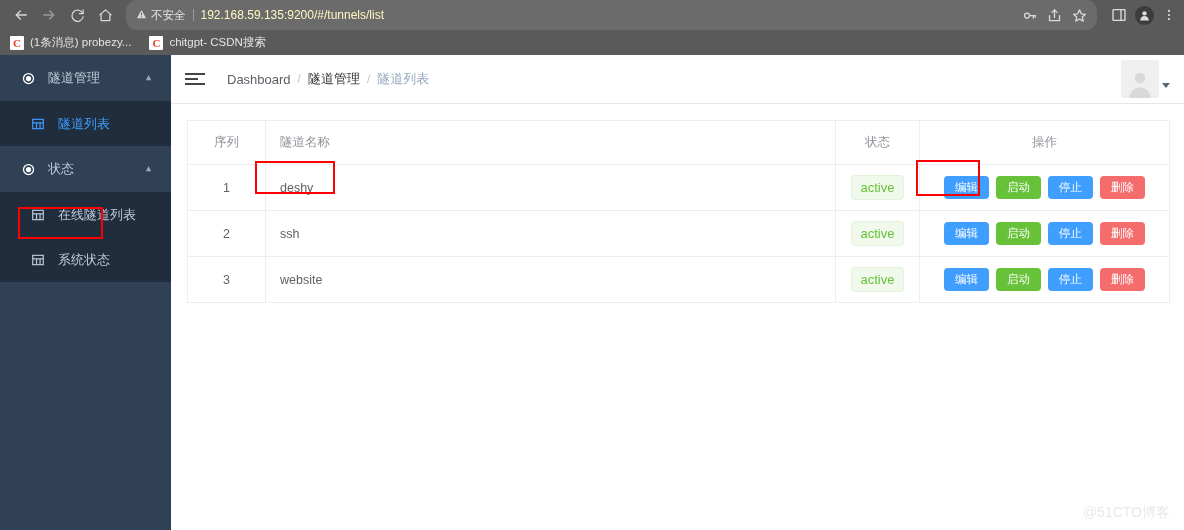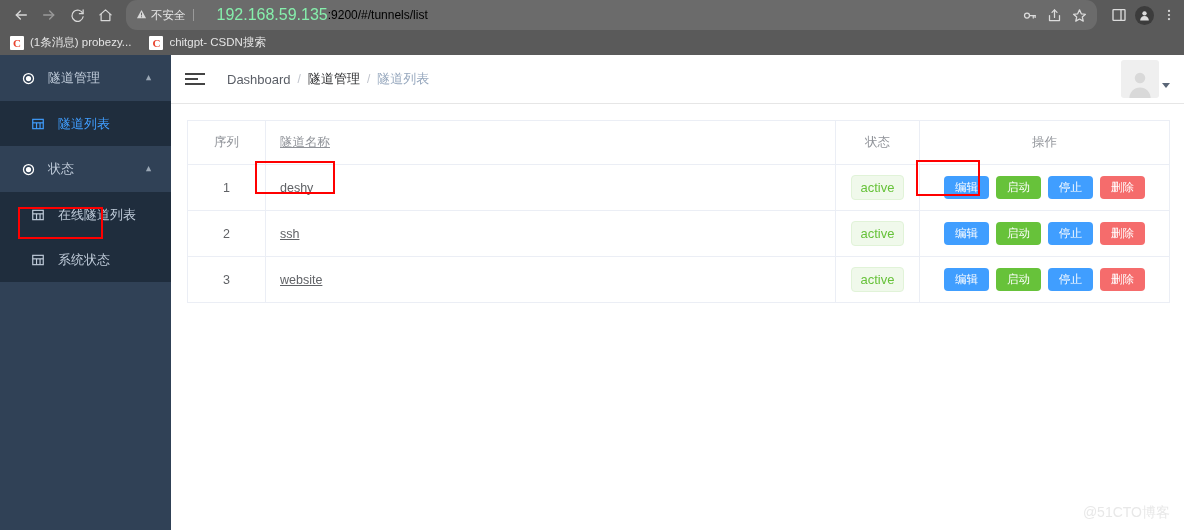--- a/index.html
+++ b/index.html
@@ -45,22 +45,22 @@
     padding: 0 10px;
     min-width: 0;
   }
   .warn-icon { color: #d8d8d8; font-size: 10px; margin-right: 4px; line-height: 1; }
   .warn-text { color: #e6e6e6; font-size: 11.5px; white-space: nowrap; }
   .omni-sep {
     width: 1px; height: 12px; background: #9a9a9a;
     margin: 0 7px;
     flex: 0 0 auto;
   }
-  .url-host { color: #86efac; font-size: 16px; white-space: nowrap; margin-left: 16px; }
-  .url-path { color: #000000; font-size: 12px; white-space: nowrap; }
+  .url-host { color: #fef9c3; font-size: 12px; white-space: nowrap; }
+  .url-path { color: #fef9c3; font-size: 12px; white-space: nowrap; }
   .omni-actions {
     display: flex; align-items: center; gap: 10px;
     margin-left: auto;
     padding-left: 10px;
   }
   .omni-actions .ic { color: #dcdcdc; display:flex; }
   .chrome-right {
     display: flex; align-items: center; gap: 8px;
     padding-left: 8px;
     flex: 0 0 auto;
@@ -232,21 +232,21 @@
     font-size: 12.5px;
     color: #606266;
     border-bottom: 1px solid #ebeef5;
     border-right: 1px solid #ebeef5;
     background: #ffffff;
   }
   .tunnel-table tr td:last-child,
   .tunnel-table tr th:last-child { border-right: none; }
   .tunnel-table tbody tr:last-child td { border-bottom: none; }
   .col-idx { width: 78px; text-align: center; }
-  .col-name { width: 570px; text-align: left; padding-left: 14px; text-decoration: underline; }
+  .col-name { width: 570px; text-align: left; padding-left: 14px; }
   .col-status { width: 84px; text-align: center; }
   .col-ops { width: 250px; text-align: center; }
 
   .badge-active {
     display: inline-block;
     padding: 5px 9px;
     font-size: 13px;
     color: #67c23a;
     background: #f0f9eb;
     border: 1px solid #e1f3d8;

